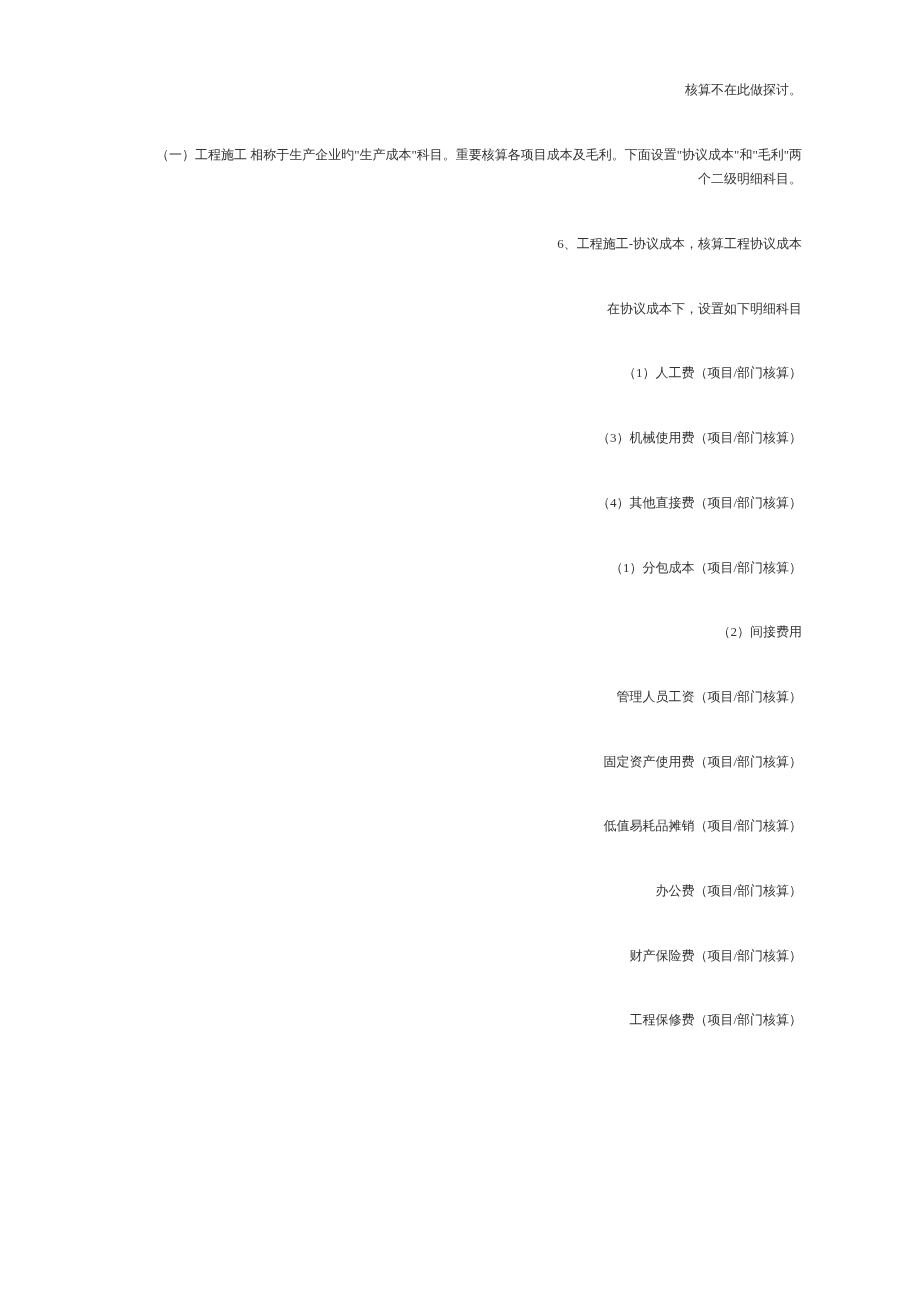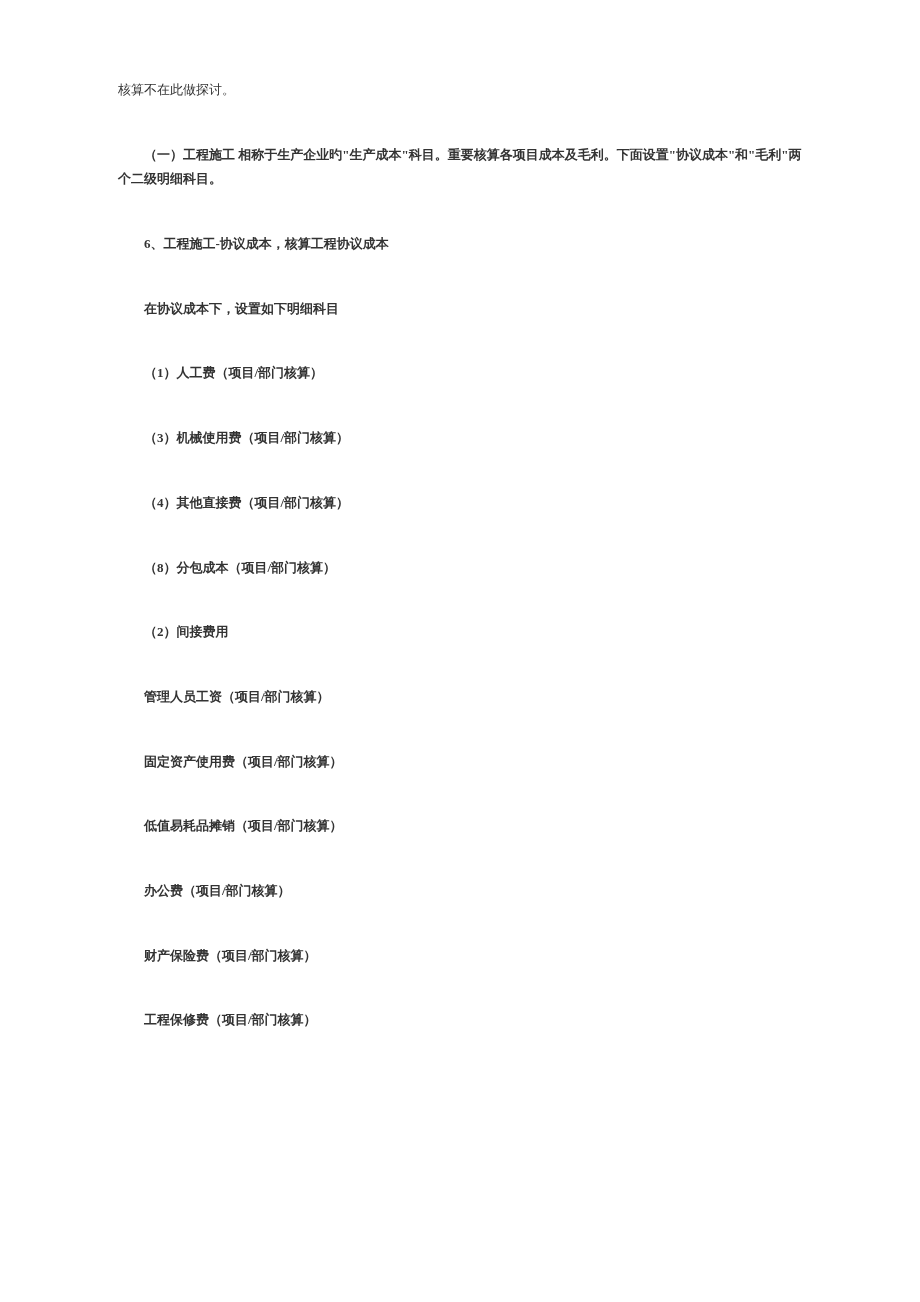--- a/index.html
+++ b/index.html
@@ -13,41 +13,41 @@
     min-height: 1302px;
     padding: 78px 118px 80px 118px;
     box-sizing: border-box;
     font-family: "SimSun", "宋体", serif;
     font-size: 13px;
     color: #333333;
     line-height: 1.9;
   }
   .para {
     margin: 0 0 40px 0;
+    text-align: right;
   }
   .indent {
     text-indent: 2em;
-    font-weight: bold;
   }
   .no-indent {
     text-indent: 0;
   }
 </style>
 </head>
 <body>
 
 <div class="page">
   <p class="para no-indent">核算不在此做探讨。</p>
   <p class="para indent">（一）工程施工 相称于生产企业旳"生产成本"科目。重要核算各项目成本及毛利。下面设置"协议成本"和"毛利"两个二级明细科目。</p>
   <p class="para indent">6、工程施工-协议成本，核算工程协议成本</p>
   <p class="para indent">在协议成本下，设置如下明细科目</p>
   <p class="para indent">（1）人工费（项目/部门核算）</p>
   <p class="para indent">（3）机械使用费（项目/部门核算）</p>
   <p class="para indent">（4）其他直接费（项目/部门核算）</p>
-  <p class="para indent">（8）分包成本（项目/部门核算）</p>
+  <p class="para indent">（1）分包成本（项目/部门核算）</p>
   <p class="para indent">（2）间接费用</p>
   <p class="para indent">管理人员工资（项目/部门核算）</p>
   <p class="para indent">固定资产使用费（项目/部门核算）</p>
   <p class="para indent">低值易耗品摊销（项目/部门核算）</p>
   <p class="para indent">办公费（项目/部门核算）</p>
   <p class="para indent">财产保险费（项目/部门核算）</p>
   <p class="para indent">工程保修费（项目/部门核算）</p>
 </div>
 
 </body></html>

